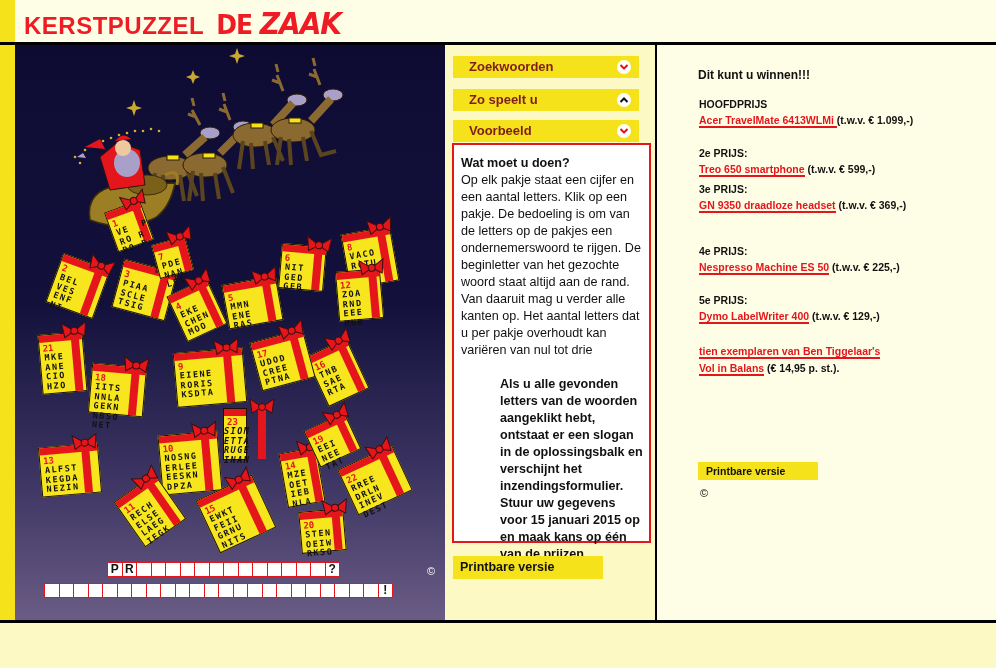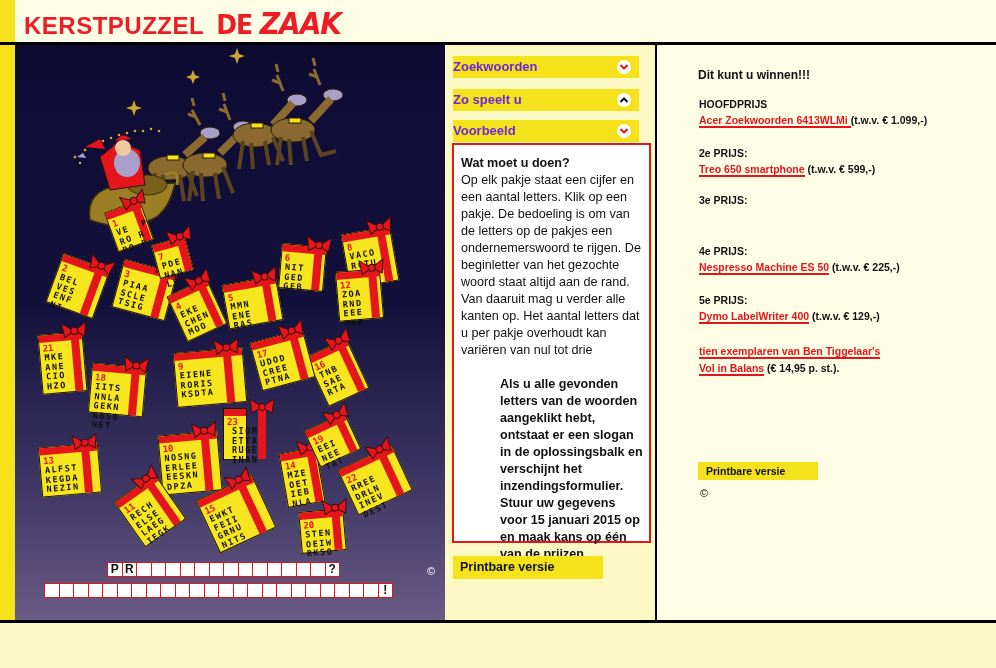--- a/index.html
+++ b/index.html
@@ -10,21 +10,21 @@
   .logo .brand { margin-left: 12px; font-family: "DejaVu Sans", sans-serif; font-weight: bold; font-size: 25px; letter-spacing: -1px; transform: scaleY(1.05); display: inline-block; }
   .logo .brand .z { font-style: italic; font-size: 28px; }
   .topline { position: absolute; left: 0; top: 42px; width: 996px; height: 3px; background: #000; }
   .botline { position: absolute; left: 0; top: 620px; width: 996px; height: 3px; background: #000; }
   .leftbar { position: absolute; left: 0; top: 45px; width: 15px; height: 575px; background: #f5e21a; }
   .puzzle { position: absolute; left: 15px; top: 45px; width: 430px; height: 575px; background: linear-gradient(to bottom, #0e0b33 0%, #13113c 45%, #3c3462 75%, #6a5c85 100%); overflow: hidden; }
   .mid { position: absolute; left: 445px; top: 45px; width: 210px; height: 575px; background: #fdf9c4; }
   .vline { position: absolute; left: 655px; top: 45px; width: 2px; height: 575px; background: #000; }
   .right { position: absolute; left: 657px; top: 45px; width: 339px; height: 575px; background: #fefee6; }
 
-  .acc { position: absolute; left: 8px; width: 186px; height: 22px; background: #f5e21a; color: #6d28d9; font-weight: bold; font-size: 13px; line-height: 22px; padding-left: 0; cursor: pointer; }
+  .acc { position: absolute; left: 8px; width: 186px; height: 22px; background: #f5e21a; color: #7f1d1d; font-weight: bold; font-size: 13px; line-height: 22px; padding-left: 16px; cursor: pointer; }
   .acc .chev { position: absolute; right: 8px; top: 4px; width: 14px; height: 14px; border-radius: 50%; background: #fff; }
   .acc .chev svg { display: block; }
   .panel { position: absolute; left: 7px; top: 98px; width: 199px; height: 400px; background: #fff; border: 2px solid #e4161c; padding: 10px 6px 0 7px; font-size: 12.6px; line-height: 17px; color: #111; }
   .panel .h { font-weight: bold; }
   .panel .bold { font-weight: bold; margin-top: 17px; margin-left: 39px; }
   .print-mid { position: absolute; left: 8px; top: 511px; width: 150px; height: 23px; background: #f5e21a; font-weight: bold; font-size: 12.5px; line-height: 23px; padding-left: 7px; color: #111; cursor: pointer; }
 
   .win-title { position: absolute; left: 41px; top: 23px; font-size: 12px; font-weight: bold; color: #111; }
   .prize { position: absolute; left: 42px; font-size: 10.5px; font-weight: bold; color: #111; }
   .prize .lbl { display: block; height: 16px; line-height: 16px; }
@@ -403,21 +403,21 @@
 DEST</span>
         <svg class="bow" width="28" height="20" style="left: 32px; top: -12px;">
           <path d="M14 10 L2 2 L4 16 Z M14 10 L26 2 L24 16 Z" fill="#e4161c" stroke="#3b0e0e" stroke-width="1"></path>
           <circle cx="14" cy="10" r="3.5" fill="#e4161c" stroke="#3b0e0e"></circle>
         </svg>
       </div>
       <div class="gift" style="left: 208px; top: 363px; width: 24px; height: 52px; transform: rotate(0deg);">
         <div class="rib-h" style="top: 0px;"></div>
         <div class="rib-v" style="left: 33.6px;"></div>
         <span class="num" style="left: 3px; top: 8px;">23</span>
-        <span class="txt" style="left: 8px; top: 18px;">SIOM
+        <span class="txt" style="left: 0; top: 18px; font-style: italic;">SIOM
 ETTA
 RUGE
 INAN</span>
         <svg class="bow" width="28" height="20" style="left: 23.6px; top: -12px;">
           <path d="M14 10 L2 2 L4 16 Z M14 10 L26 2 L24 16 Z" fill="#e4161c" stroke="#3b0e0e" stroke-width="1"></path>
           <circle cx="14" cy="10" r="3.5" fill="#e4161c" stroke="#3b0e0e"></circle>
         </svg>
       </div>
     </div>
 
@@ -501,28 +501,29 @@
   <div class="print-mid">Printbare versie</div>
 </div>
 
 <div class="vline"></div>
 
 <div class="right">
   <div class="win-title">Dit kunt u winnen!!!</div>
 
   <div class="prize" style="top:51px">
     <span class="lbl">HOOFDPRIJS</span>
-    <span class="line"><a>Acer Zoekwoorden 6413WLMi </a><span class="price"> (t.w.v. € 1.099,-)</span></span>
+    <span class="line"><a>Acer TravelMate 6413WLMi </a><span class="price"> (t.w.v. € 1.099,-)</span></span>
   </div>
   <div class="prize" style="top:100px">
     <span class="lbl">2e PRIJS:</span>
     <span class="line"><a>Treo 650 smartphone</a><span class="price"> (t.w.v. € 599,-)</span></span>
   </div>
-  <div class="prize" style="top:147px">
+  <div class="prize" style="top:136px">
     <span class="lbl">3e PRIJS:</span>
+    <span class="line"><a>GN 9350 draadloze headset</a><span class="price"> (t.w.v. € 369,-)</span></span>
   </div>
   <div class="prize" style="top:198px">
     <span class="lbl">4e PRIJS:</span>
     <span class="line"><a>Nespresso Machine ES 50</a><span class="price"> (t.w.v. € 225,-)</span></span>
   </div>
   <div class="prize" style="top:247px">
     <span class="lbl">5e PRIJS:</span>
     <span class="line"><a>Dymo LabelWriter 400</a><span class="price"> (t.w.v. € 129,-)</span></span>
   </div>
   <div class="prize" style="top:298px">

